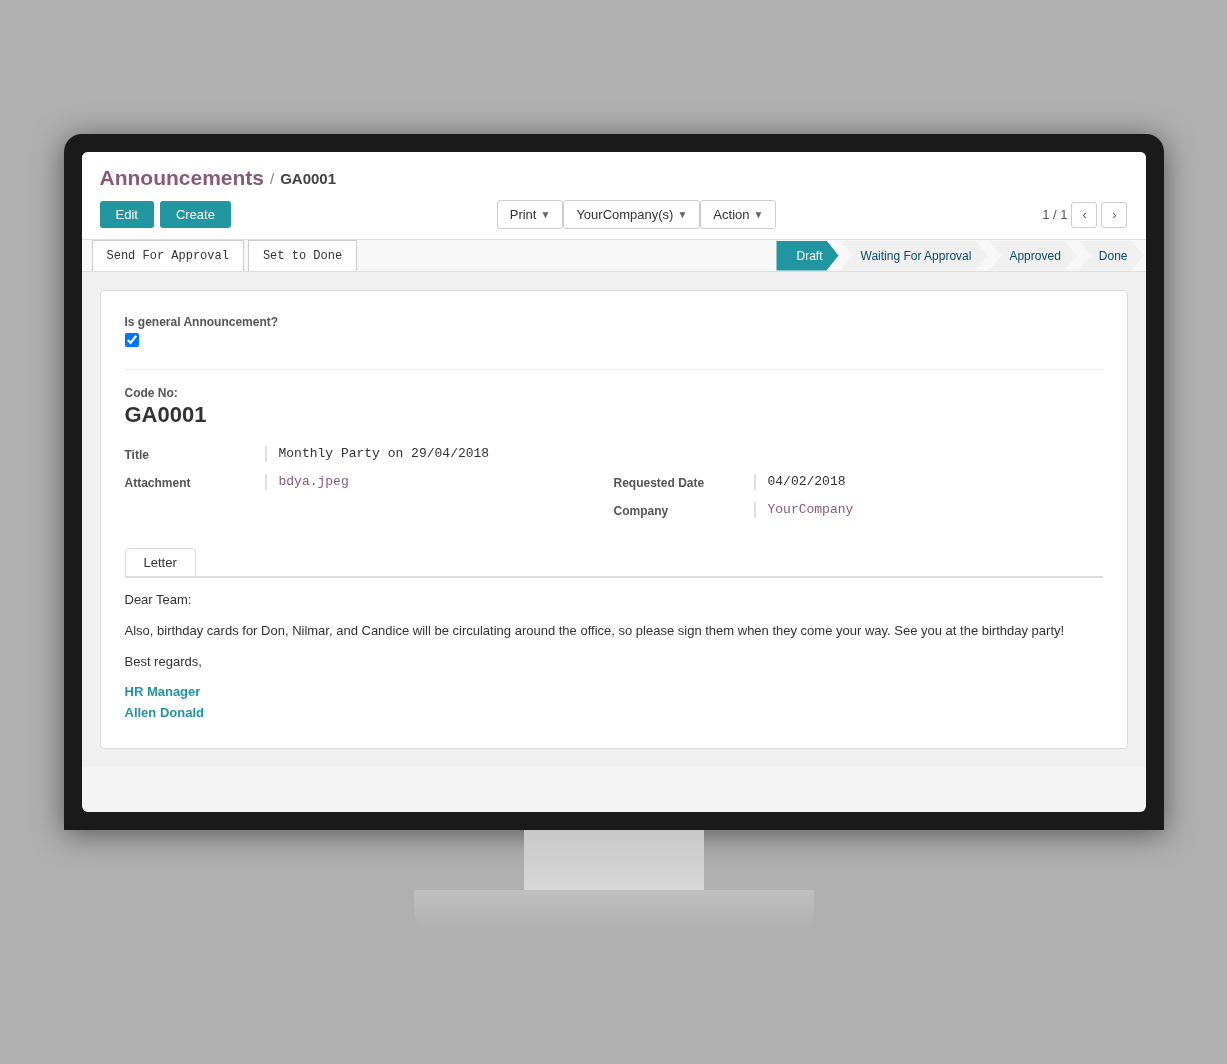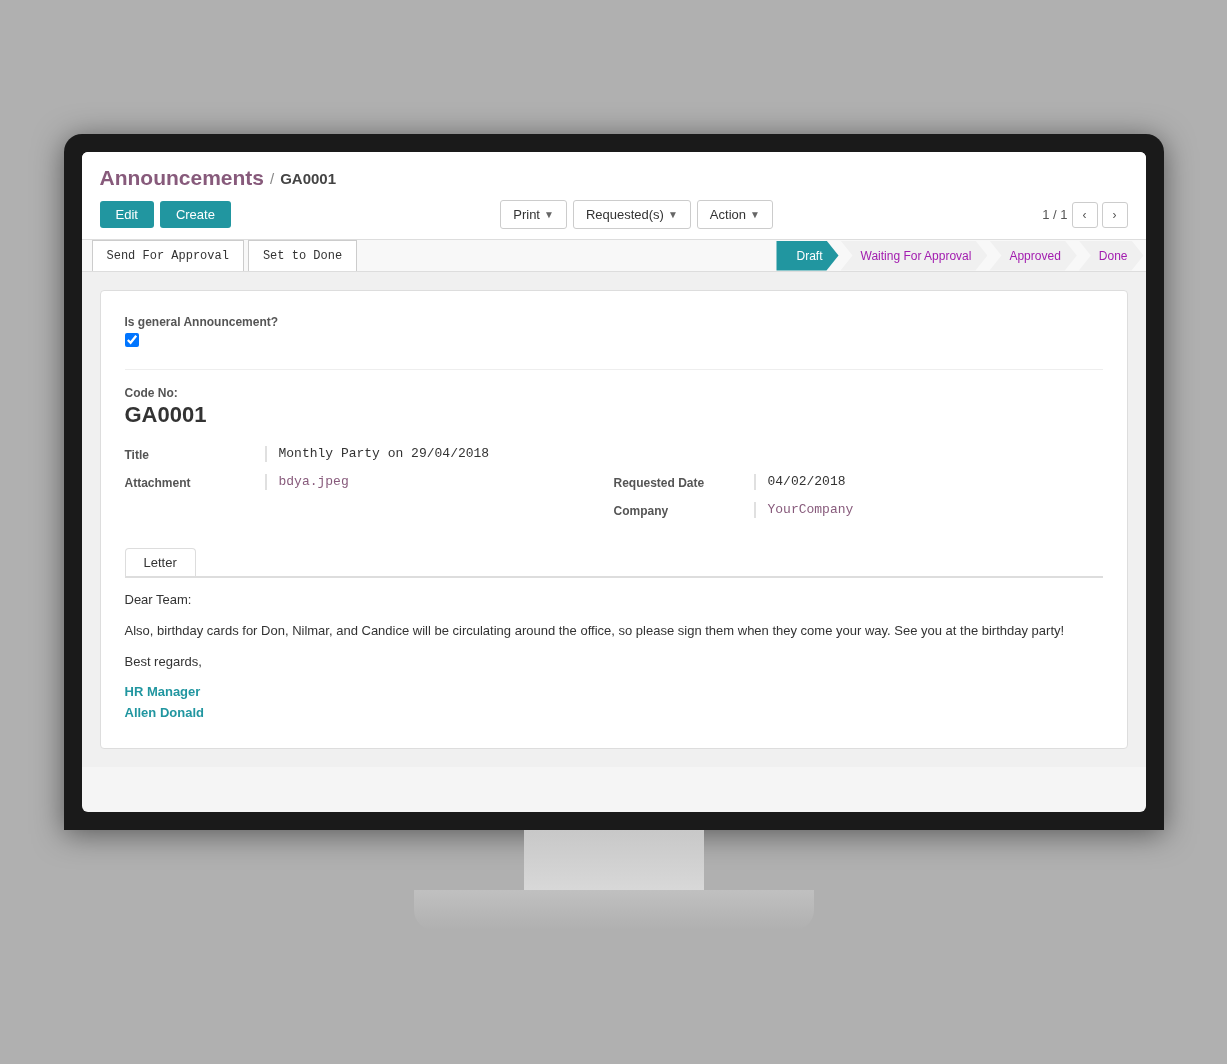--- a/index.html
+++ b/index.html
@@ -114,21 +114,21 @@
       border: none;
       padding: 6px 16px;
       border-radius: 3px;
       font-size: 13px;
       cursor: pointer;
     }
 
     .toolbar-center {
       display: flex;
       align-items: center;
-      gap: 6px;
+      gap: 0;
     }
 
     .btn-dropdown {
       background: #fff;
       border: 1px solid #ccc;
       padding: 6px 12px;
       border-radius: 3px;
       font-size: 13px;
       cursor: pointer;
       display: flex;
@@ -189,21 +189,21 @@
       display: flex;
       align-items: center;
       margin-left: auto;
     }
 
     .stage {
       display: flex;
       align-items: center;
       padding: 8px 16px 8px 20px;
       font-size: 12px;
-      color: #a21caf;
+      color: #0c4a6e;
       position: relative;
       background: #f0f0f0;
       clip-path: polygon(0 0, calc(100% - 12px) 0, 100% 50%, calc(100% - 12px) 100%, 0 100%, 12px 50%);
       margin-right: 2px;
     }
 
     .stage:first-child {
       clip-path: polygon(0 0, calc(100% - 12px) 0, 100% 50%, calc(100% - 12px) 100%, 0 100%);
     }
 
@@ -352,21 +352,21 @@
             <div class="toolbar-left">
               <button class="btn-edit">Edit</button>
               <button class="btn-create">Create</button>
             </div>
             <div class="toolbar-center">
               <button class="btn-dropdown">
                 <span>Print</span>
                 <span class="caret">▼</span>
               </button>
               <button class="btn-dropdown">
-                <span>Requested(s)</span>
+                <span>YourCompany(s)</span>
                 <span class="caret">▼</span>
               </button>
               <button class="btn-dropdown">
                 <span>Action</span>
                 <span class="caret">▼</span>
               </button>
             </div>
             <div class="toolbar-right">
               <span>1 / 1</span>
               <button class="nav-btn">‹</button>

